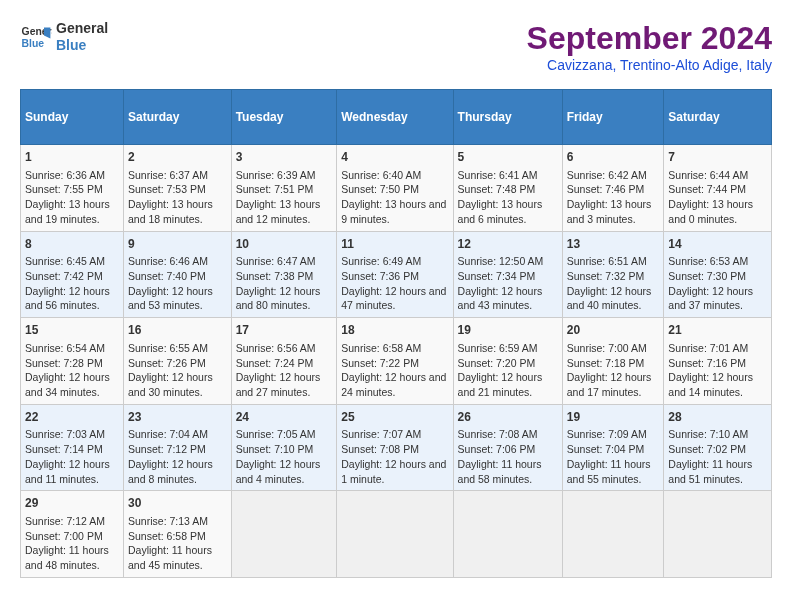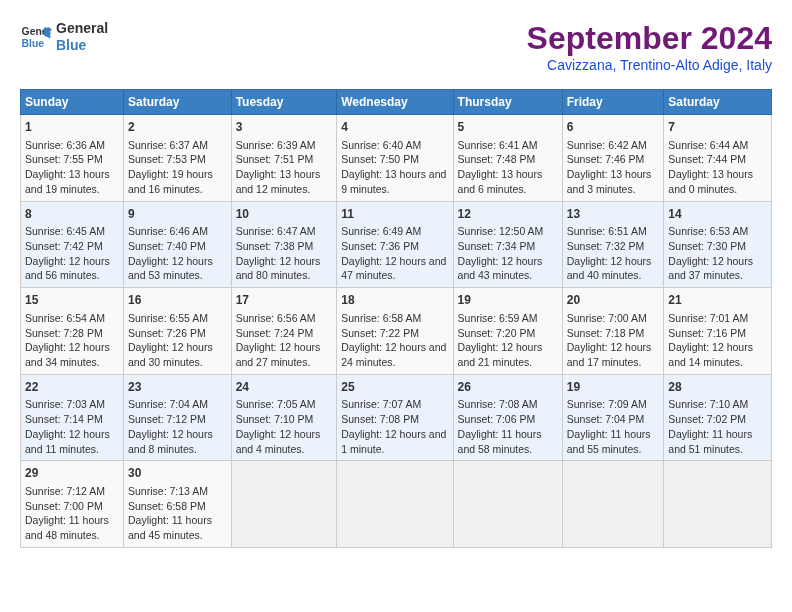--- a/index.html
+++ b/index.html
@@ -44,21 +44,21 @@
       color: #1d4ed8;
     }
     table {
       width: 100%;
       border-collapse: collapse;
       font-size: 10.5px;
     }
     thead tr th {
       background-color: #3a7fc1;
       color: white;
-      padding: 5px 4px;
+      padding: 20px 4px;
       text-align: left;
       font-size: 12px;
       font-weight: bold;
       border: 1px solid #2e6da4;
     }
     tbody tr td {
       border: 1px solid #ccc;
       padding: 4px 4px;
       vertical-align: top;
       min-height: 70px;
@@ -120,21 +120,21 @@
         <td>
           <span class="day-num">1</span>
           <div>Sunrise: 6:36 AM</div>
           <div>Sunset: 7:55 PM</div>
           <div>Daylight: 13 hours and 19 minutes.</div>
         </td>
         <td>
           <span class="day-num">2</span>
           <div>Sunrise: 6:37 AM</div>
           <div>Sunset: 7:53 PM</div>
-          <div>Daylight: 19 hours and 16 minutes.</div>
+          <div>Daylight: 13 hours and 18 minutes.</div>
         </td>
         <td>
           <span class="day-num">3</span>
           <div>Sunrise: 6:39 AM</div>
           <div>Sunset: 7:51 PM</div>
           <div>Daylight: 13 hours and 12 minutes.</div>
         </td>
         <td>
           <span class="day-num">4</span>
           <div>Sunrise: 6:40 AM</div>

